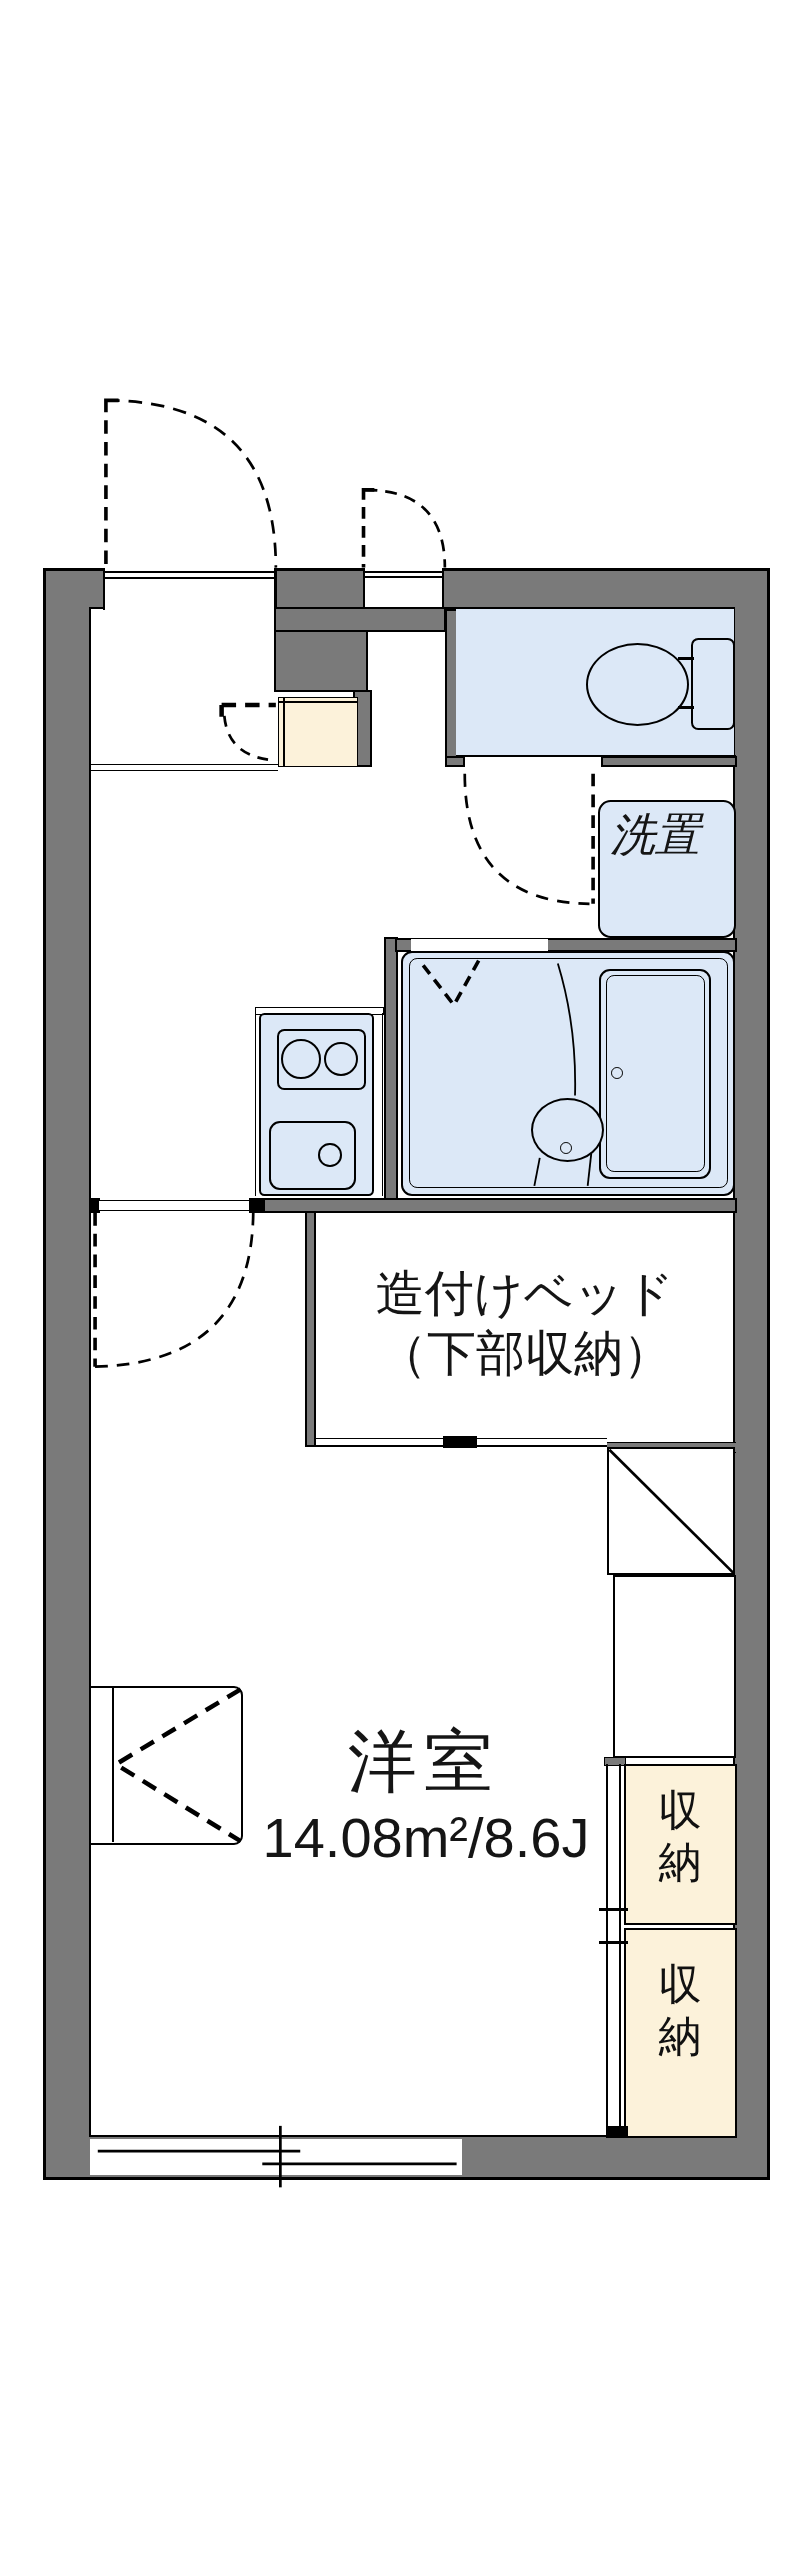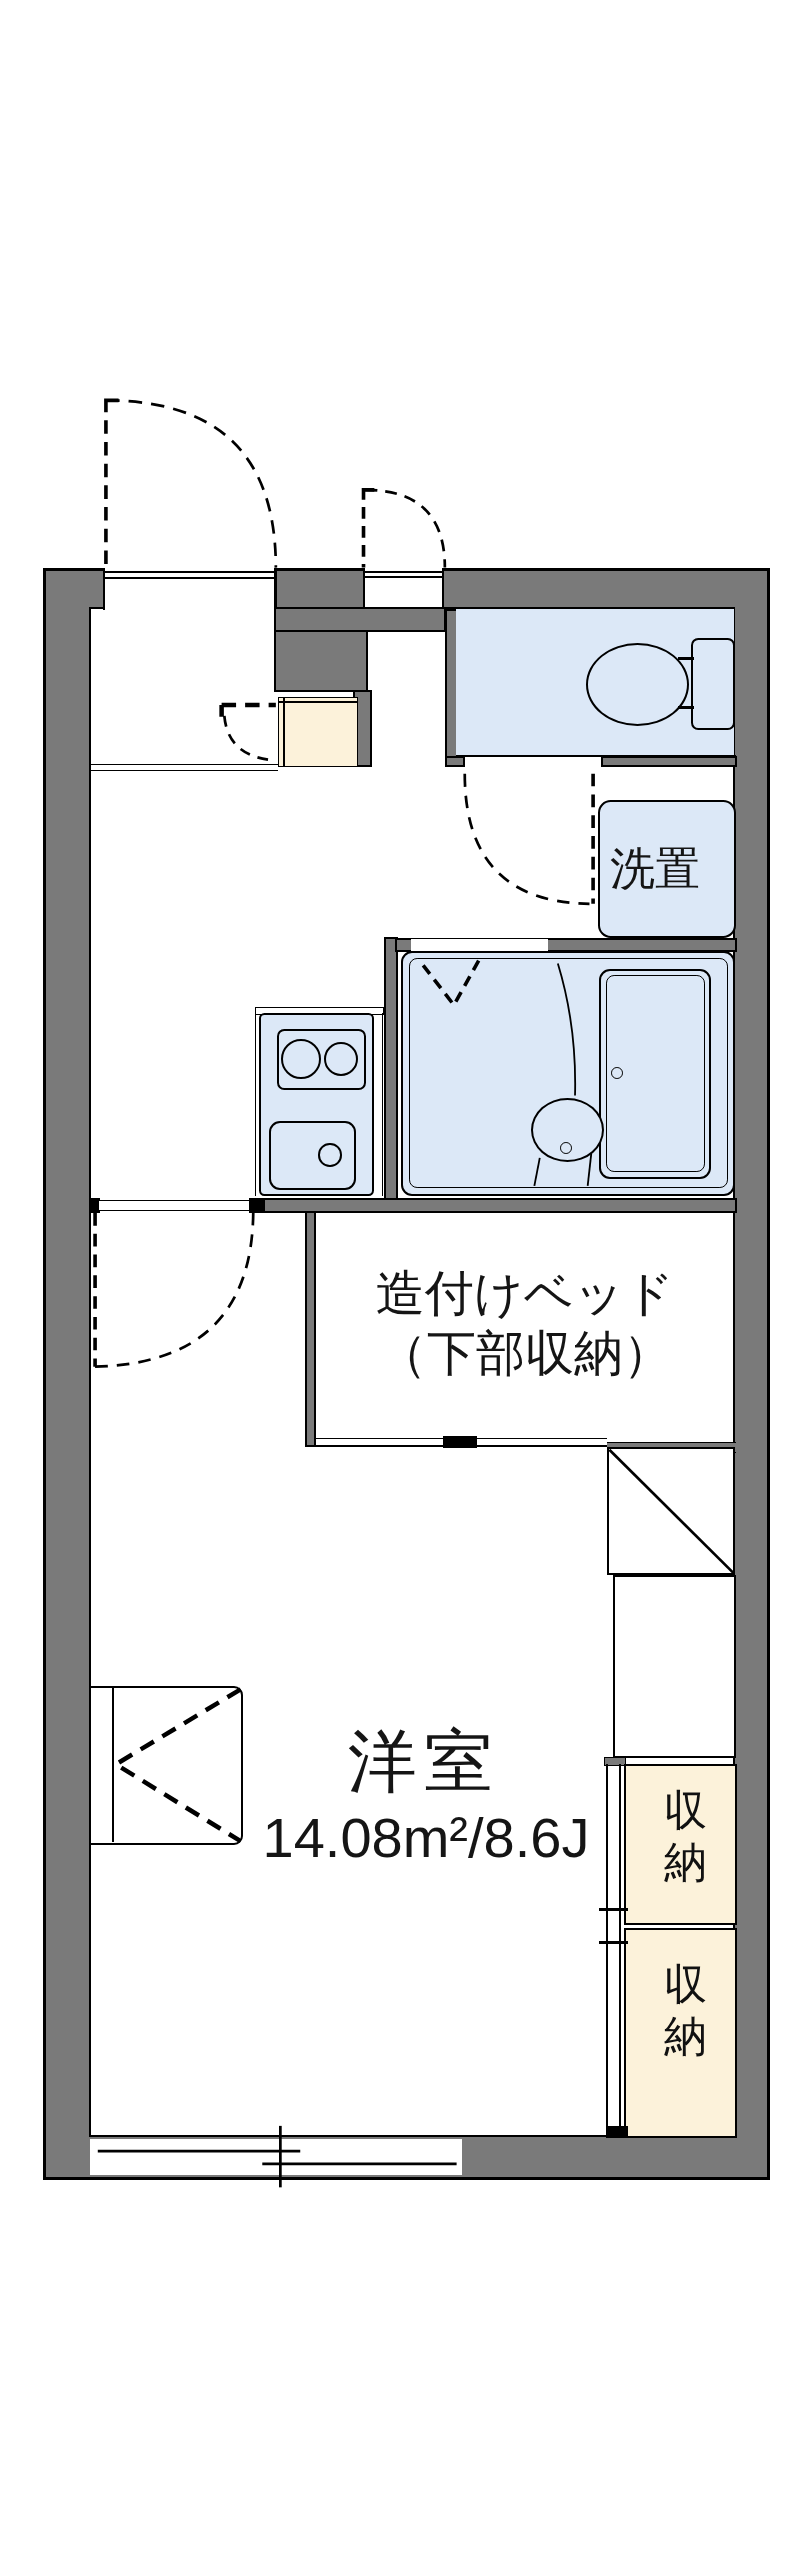--- a/index.html
+++ b/index.html
@@ -12,21 +12,21 @@
   .wall{background:var(--wall);border:2.7px solid var(--line);}
   .blk{background:var(--line);}
   .white{background:#fff;}
   .blue{background:var(--blue);}
   .cream{background:var(--cream);}
   .bord3{border:2.7px solid var(--line);}
   .bord2{border:1.8px solid var(--line);}
   .round{border-radius:50%;}
   .lbl{display:flex;align-items:center;justify-content:center;text-align:center;
        color:#151515;white-space:nowrap;}
-  .vtext{word-break:break-all;white-space:normal;text-align:right;line-height:1.22;}
+  .vtext{word-break:break-all;white-space:normal;text-align:center;line-height:1.22;}
   svg.overlay{position:absolute;left:0;top:0;pointer-events:none;}
   svg .solid{fill:none;stroke:#000;}
   svg .dash{fill:none;stroke:#000;}
 </style>
 </head>
 <body>
 
 <div class="canvas">
 
   <div class="abs" style="left:43px;top:568px;width:727px;height:1612px;background:var(--wall);border:3.6px solid var(--line);"></div>
@@ -55,21 +55,21 @@
   <div class="abs blue bord3 round" style="left:586px;top:643px;width:103px;height:83px;"></div>
   <div class="abs blk" style="left:678px;top:657px;width:16.3px;height:2.7px;"></div>
   <div class="abs blk" style="left:678px;top:706px;width:16.3px;height:2.7px;"></div>
 
   <div class="abs" style="left:89px;top:764px;width:189px;height:7.2px;border-top:1.8px solid var(--line);border-bottom:1.8px solid var(--line);"></div>
   <div class="abs cream bord2" style="left:278px;top:697px;width:80px;height:70px;"></div>
   <div class="abs blk" style="left:283px;top:697px;width:1.8px;height:70px;"></div>
   <div class="abs blk" style="left:278px;top:701px;width:80px;height:1.8px;"></div>
 
   <div class="abs blue bord3" style="left:598px;top:800px;width:138px;height:138px;border-radius:12.7px;"></div>
-  <div class="abs lbl" style="left:598px;top:800px;width:114px;height:138px;font-size:45px;">洗置</div>
+  <div class="abs lbl" style="left:598px;top:766px;width:114px;height:138px;font-size:45px;font-style:italic;">洗置</div>
 
   <div class="abs wall" style="left:384px;top:937px;width:13.6px;height:274px;"></div>
   <div class="abs wall" style="left:395px;top:938px;width:342px;height:13.6px;"></div>
   <div class="abs white" style="left:411px;top:938px;width:137px;height:13.6px;border-top:1.8px solid var(--line);border-bottom:1.8px solid var(--line);"></div>
 
   <div class="abs blue bord3" style="left:401px;top:951px;width:334px;height:245px;border-radius:11px;"></div>
   <div class="abs" style="left:409px;top:958px;width:319px;height:230px;border:1.8px solid var(--line);border-radius:8.1px;"></div>
   <div class="abs blue bord3" style="left:599px;top:969px;width:112px;height:210px;border-radius:11px;"></div>
   <div class="abs" style="left:606px;top:975px;width:99px;height:197px;border:1.8px solid var(--line);border-radius:8.1px;"></div>
   <div class="abs blue bord2 round" style="left:611px;top:1067px;width:11.8px;height:11.8px;"></div>

